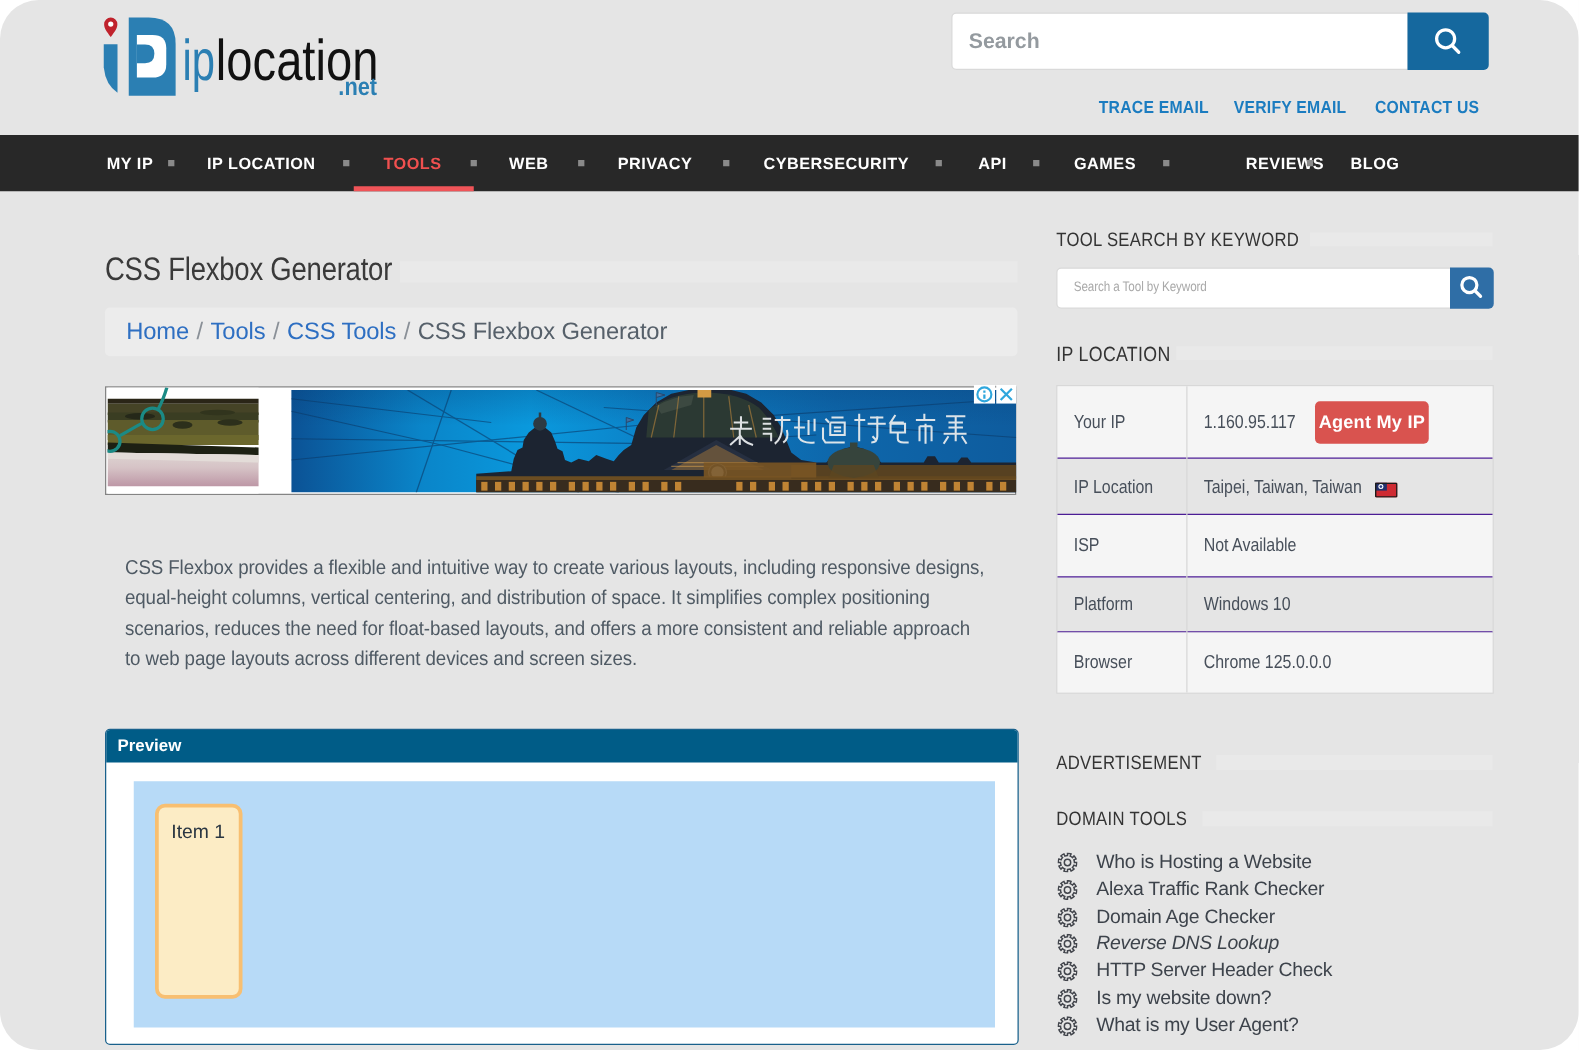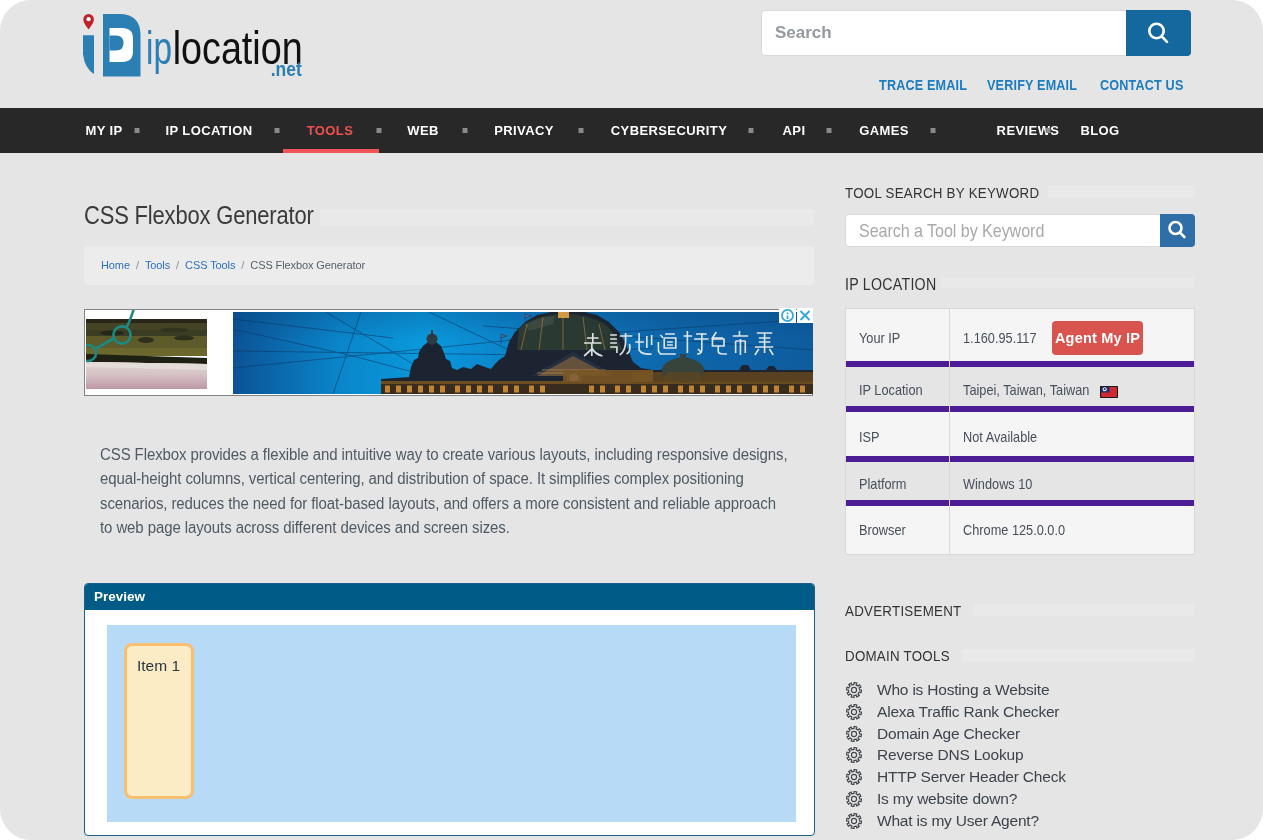--- a/index.html
+++ b/index.html
@@ -16,43 +16,43 @@
 
 
 #hsearch { position:absolute; left:761px; top:10px; width:430px; height:46px; }
 #hsearch .inp { position:absolute; left:0; top:0; width:366px; height:46px; border:1px solid #d9d9d9; border-radius:4px 0 0 4px; background:#fff; color:#949a9f; font-size:17px; line-height:44px; padding-left:13px;font-weight:bold; }
 #hsearch .btn { position:absolute; left:365px; top:0; width:65px; height:46px; background:#15689e; border-radius:0 4px 4px 0; }
 .hlink { position:absolute; top:77px; font-size:14px; font-weight:bold; color:#1b7cc0; letter-spacing:.2px; transform:scaleX(.9); transform-origin:left; }
 
 
 h1.title { position:absolute; left:84px; top:200px; font-size:26px; font-weight:normal; color:#3a3a3a; letter-spacing:-.2px; transform:scaleX(.845); transform-origin:left; white-space:nowrap; z-index:5; }
 #titlebar { position:absolute; left:320px; top:209px; width:494px; height:17px; background:#e9e9e9; }
-#crumb { position:absolute; left:84px; top:246px; width:730px; height:39px; background:#ececec; border-radius:4px; font-size:11px; line-height:39px; color:#56606a; }
+#crumb { position:absolute; left:84px; top:246px; width:730px; height:39px; background:#ececec; border-radius:4px; font-size:19px; line-height:39px; color:#56606a; }
 #crumb .in { margin-left:17px; letter-spacing:-.1px; }
 #crumb a { color:#2e6fc2; text-decoration:none; }
 #crumb .sep { color:#8a9097; padding:0 6px; }
 
 #adbox { position:absolute; left:84px; top:309px; width:729px; height:87px; background:#fff; border:1px solid #848484; }
 #para { position:absolute; left:100px; top:443px; width:740px; font-size:16px; line-height:24.3px; color:#4f5a64; letter-spacing:-.1px; transform:scaleX(.937); transform-origin:left; white-space:nowrap; }
 
 #panel { position:absolute; left:84px; top:583px; width:731px; height:253px; border:1px solid #19618c; border-radius:4px; background:#fff; }
 #panelhead { position:absolute; left:0; top:0; width:729px; height:26px; background:#005c87; border-radius:3px 3px 0 0; color:#fff; font-weight:bold; font-size:13.5px; line-height:26px; padding-left:9px; }
 #flexctr { position:absolute; left:22px; top:41px; width:689px; height:197px; background:#b7daf7; }
 #item1 { position:absolute; left:17px; top:18px; width:70px; height:156px; background:#fcecc5; border:3px solid #f8bf71; border-radius:8px; font-size:15.5px; color:#2a3642; padding:11px 0 0 10px; }
 
 
 .shead { position:absolute; font-size:15.5px; color:#333; letter-spacing:.3px; white-space:nowrap; transform:scaleX(.86); transform-origin:left; }
 .sbar { position:absolute; background:#e9e9e9; }
 #tsearch { position:absolute; left:845px; top:214px; width:350px; height:33px; }
-#tsearch .inp { position:absolute; left:0; top:0; width:316px; height:33px; border:1px solid #d9d9d9; border-radius:4px 0 0 4px; background:#fff; color:#a9a9a9; font-size:19px; line-height:31px; padding-left:13px; letter-spacing:-.1px; }
+#tsearch .inp { position:absolute; left:0; top:0; width:316px; height:33px; border:1px solid #d9d9d9; border-radius:4px 0 0 4px; background:#fff; color:#a9a9a9; font-size:11px; line-height:31px; padding-left:13px; letter-spacing:-.1px; }
 #tsearch .inp span { display:inline-block; transform:scaleX(.85); transform-origin:left; }
 #tsearch .btn { position:absolute; left:315px; top:0; width:35px; height:33px; background:#2f6ea6; border-radius:0 4px 4px 0; }
 
 #iptable { position:absolute; left:845px; top:308px; width:350px; height:247px; border:1px solid #d8d8d8; font-size:15px; color:#474f5a; }
-.trow { position:absolute; left:0; width:348px; border-bottom:6px solid #4c1d95; }
+.trow { position:absolute; left:0; width:348px; border-bottom:1px solid #4c1d95; }
 .trow .lbl { position:absolute; left:13px; transform:scaleX(.85); transform-origin:left; }
 .trow .val { position:absolute; left:117px; white-space:nowrap; transform:scaleX(.85); transform-origin:left; }
 .tlabelcol { position:absolute; left:103px; top:0; width:1px; height:245px; background:#d8d8d8; }
 #hidebtn { position:absolute; left:206px; top:12px; width:91px; height:34px; background:#d9534f; border-radius:4px; color:#fff; font-weight:bold; font-size:14.5px; text-align:center; line-height:34px; letter-spacing:.2px; }
 
 .dtool { position:absolute; left:845px; width:360px; height:22px; font-size:15.5px; color:#3d434b; letter-spacing:-.2px; }
 .dtool svg { position:absolute; left:1px; top:3px; }
 .dtool .t { position:absolute; left:32px; top:2px; white-space:nowrap; }
 </style>
 </head>
@@ -352,21 +352,21 @@
         <use href="#gearp"></use>
       </svg>
       <span class="t">Alexa Traffic Rank Checker</span>
     </div>
   <div class="dtool" style="top:723px;">
       <svg width="16" height="16" viewBox="0 0 15 15">
         <use href="#gearp"></use>
       </svg>
       <span class="t">Domain Age Checker</span>
     </div>
-  <div class="dtool" style="top:744px;">
+  <div class="dtool" style="top:744px;font-style:italic;">
       <svg width="16" height="16" viewBox="0 0 15 15">
         <use href="#gearp"></use>
       </svg>
       <span class="t">Reverse DNS Lookup</span>
     </div>
   <div class="dtool" style="top:766px;">
       <svg width="16" height="16" viewBox="0 0 15 15">
         <use href="#gearp"></use>
       </svg>
       <span class="t">HTTP Server Header Check</span>

